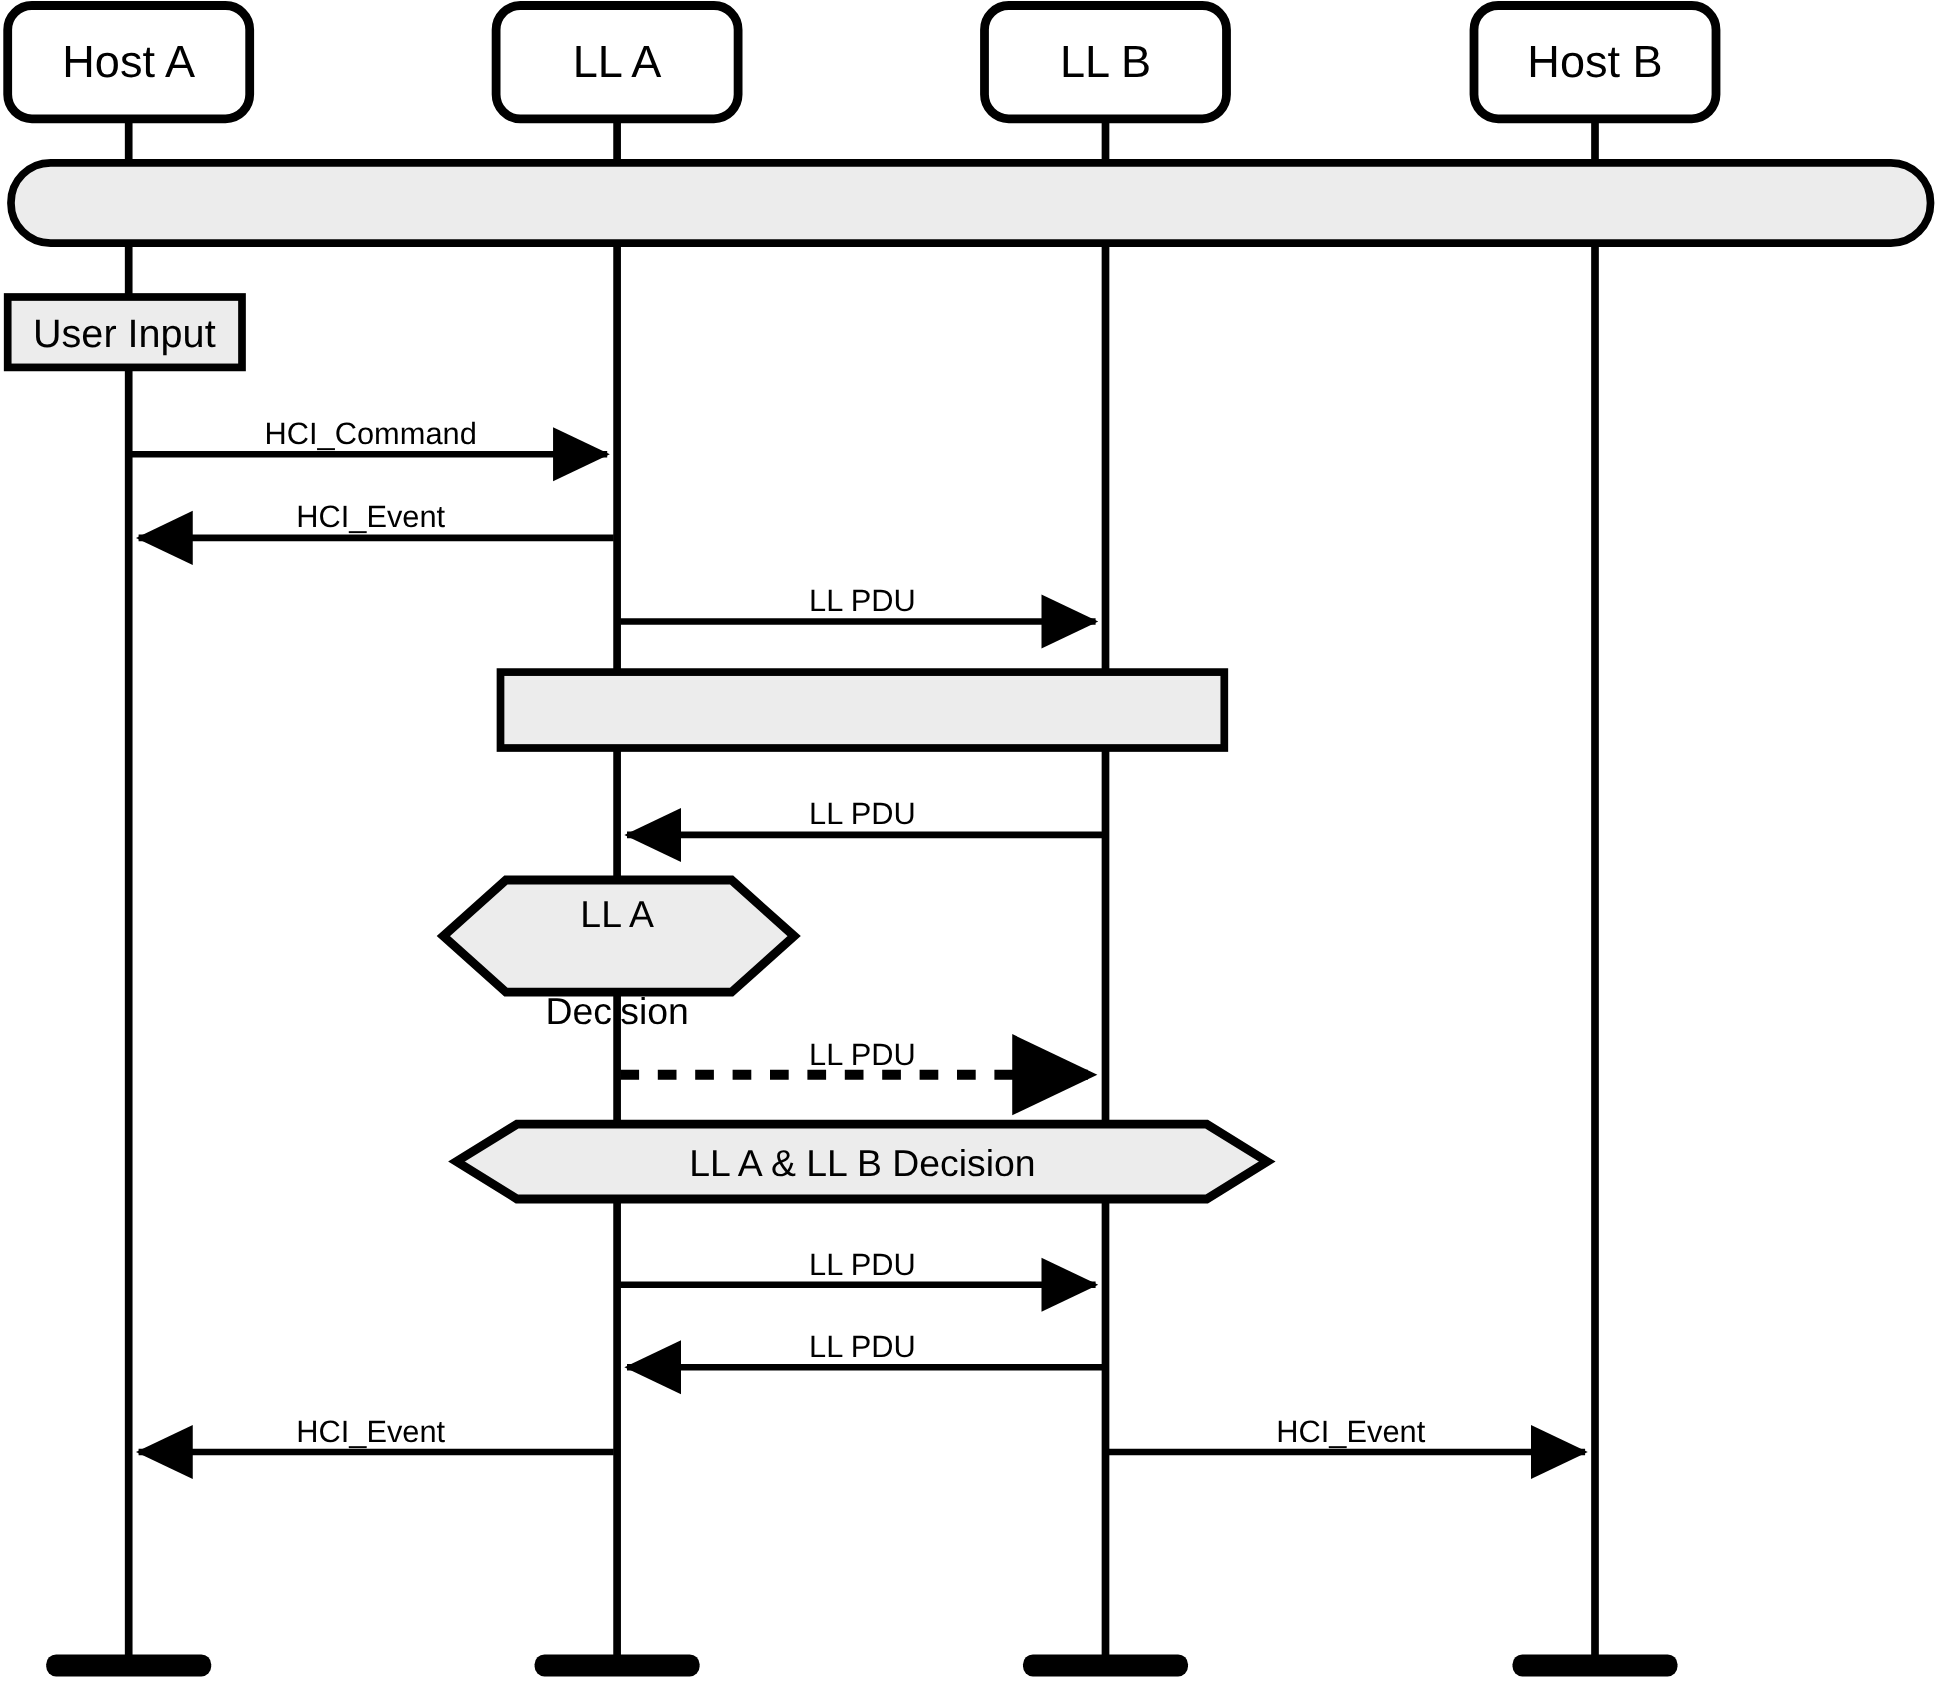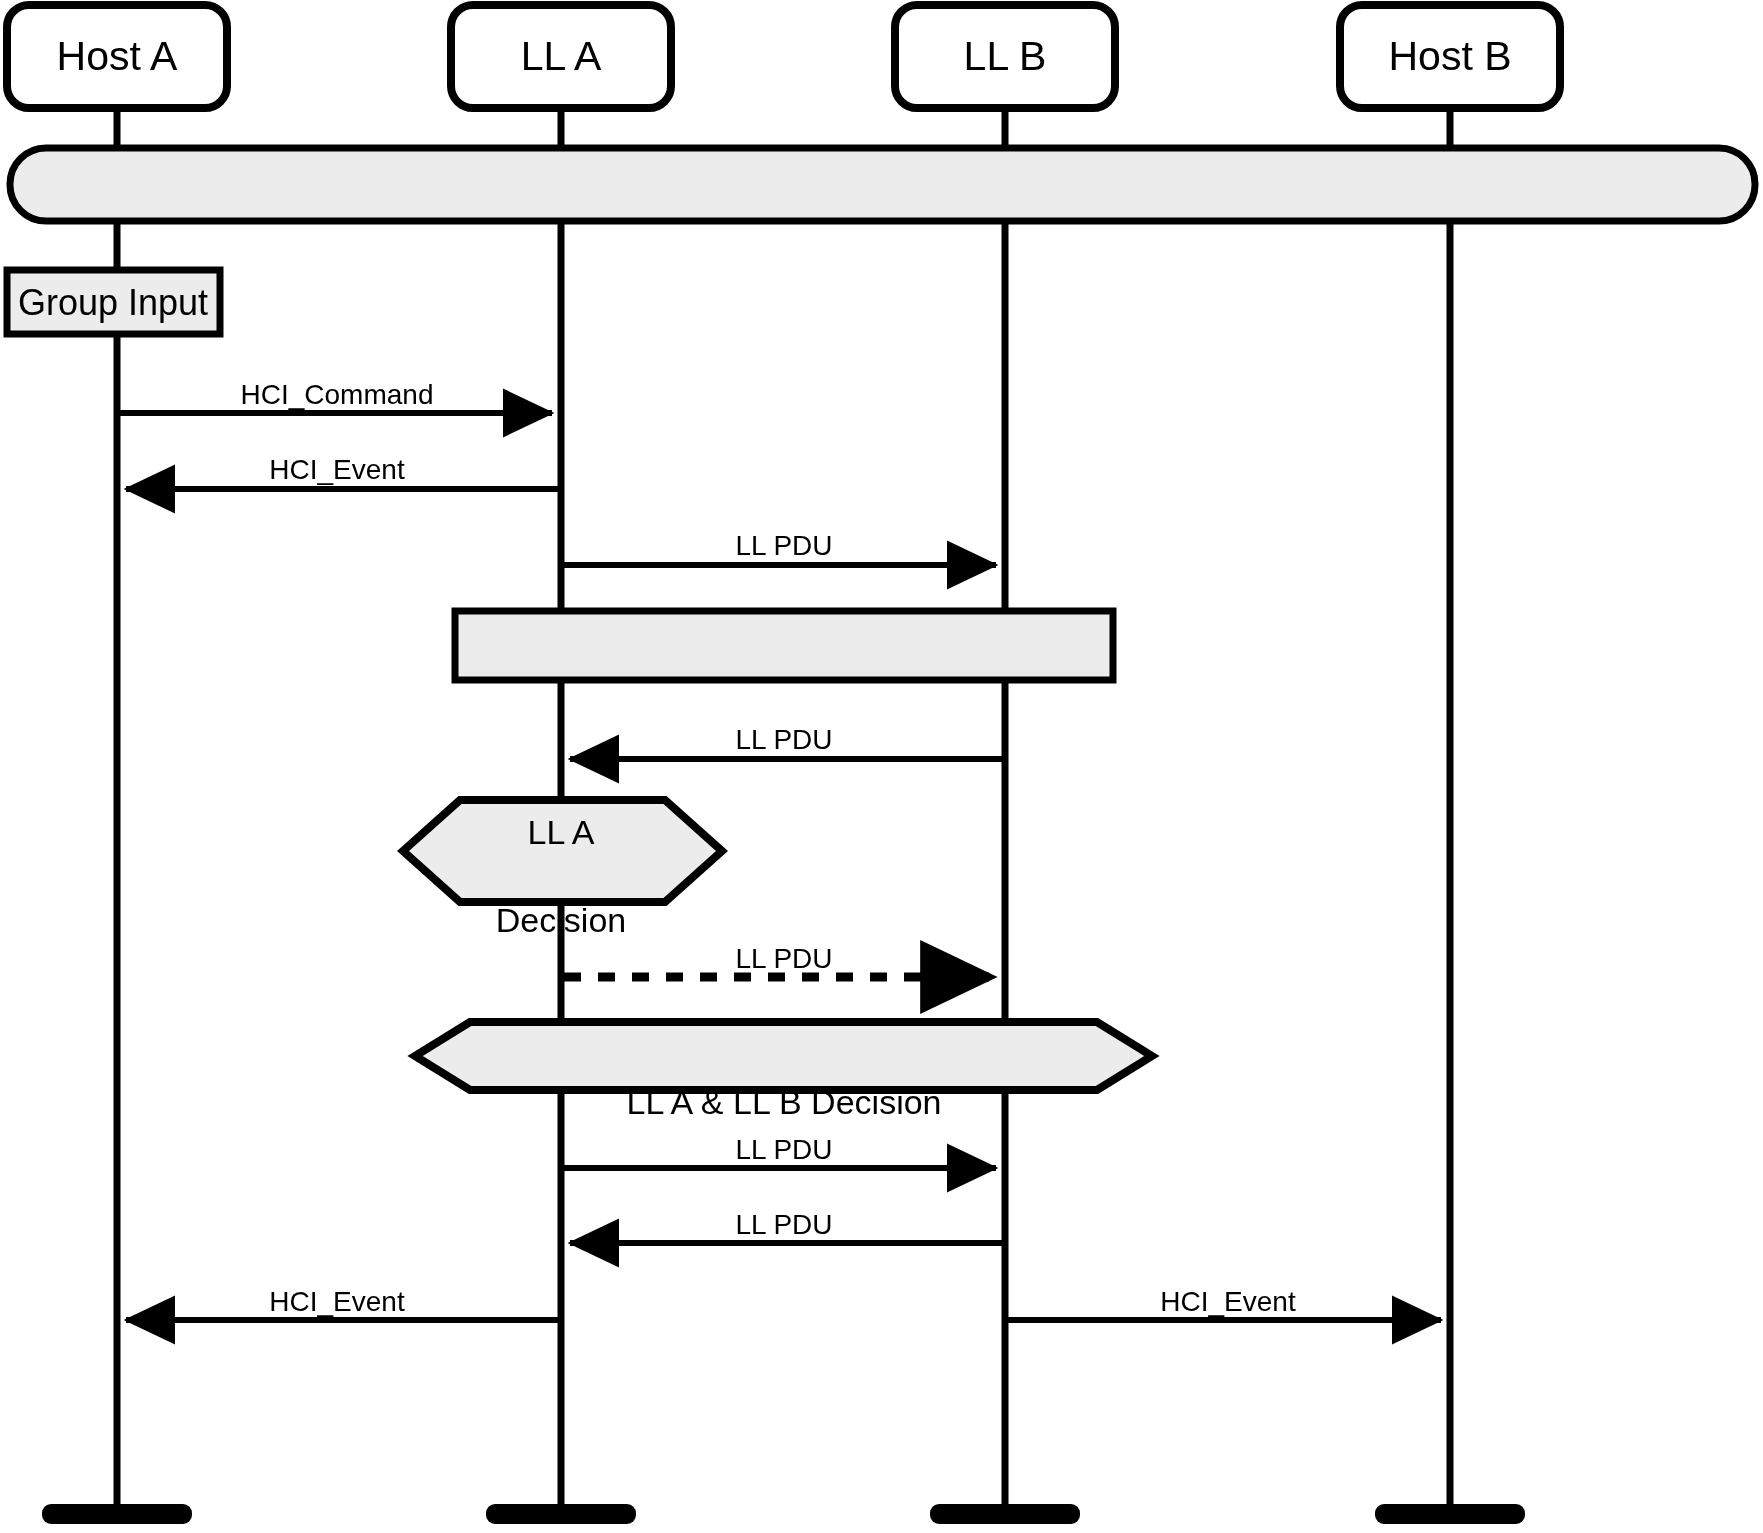--- a/index.html
+++ b/index.html
@@ -83,25 +83,25 @@
     </g>
 
   </svg>
 
   <div class="lbl hdr-lbl ctr" style="left:117px;top:36px;">Host A</div>
   <div class="lbl hdr-lbl ctr" style="left:561px;top:36px;">LL A</div>
   <div class="lbl hdr-lbl ctr" style="left:1005px;top:36px;">LL B</div>
   <div class="lbl hdr-lbl ctr" style="left:1450px;top:36px;">Host B</div>
 
 
-  <div class="lbl note-lbl ctr" style="left:113px;top:285px;">Group Input</div>
+  <div class="lbl note-lbl ctr" style="left:113px;top:285px;">User Input</div>
 
   <div class="lbl dec-lbl ctr" style="left:561px;top:812px;">LL A</div>
   <div class="lbl dec-lbl ctr" style="left:561px;top:900px;">Decision</div>
-  <div class="lbl dec-lbl ctr" style="left:784px;top:1038px;margin-top:44px;">LL A &amp; LL B Decision</div>
+  <div class="lbl dec-lbl ctr" style="left:784px;top:1038px;">LL A &amp; LL B Decision</div>
 
   <div class="lbl msg-lbl ctr" style="left:337px;top:381px;">HCI_Command</div>
   <div class="lbl msg-lbl ctr" style="left:337px;top:456px;">HCI_Event</div>
   <div class="lbl msg-lbl ctr" style="left:784px;top:532px;">LL PDU</div>
   <div class="lbl msg-lbl ctr" style="left:784px;top:726px;">LL PDU</div>
   <div class="lbl msg-lbl ctr" style="left:784px;top:945px;">LL PDU</div>
   <div class="lbl msg-lbl ctr" style="left:784px;top:1136px;">LL PDU</div>
   <div class="lbl msg-lbl ctr" style="left:784px;top:1211px;">LL PDU</div>
   <div class="lbl msg-lbl ctr" style="left:337px;top:1288px;">HCI_Event</div>
   <div class="lbl msg-lbl ctr" style="left:1228px;top:1288px;">HCI_Event</div>

